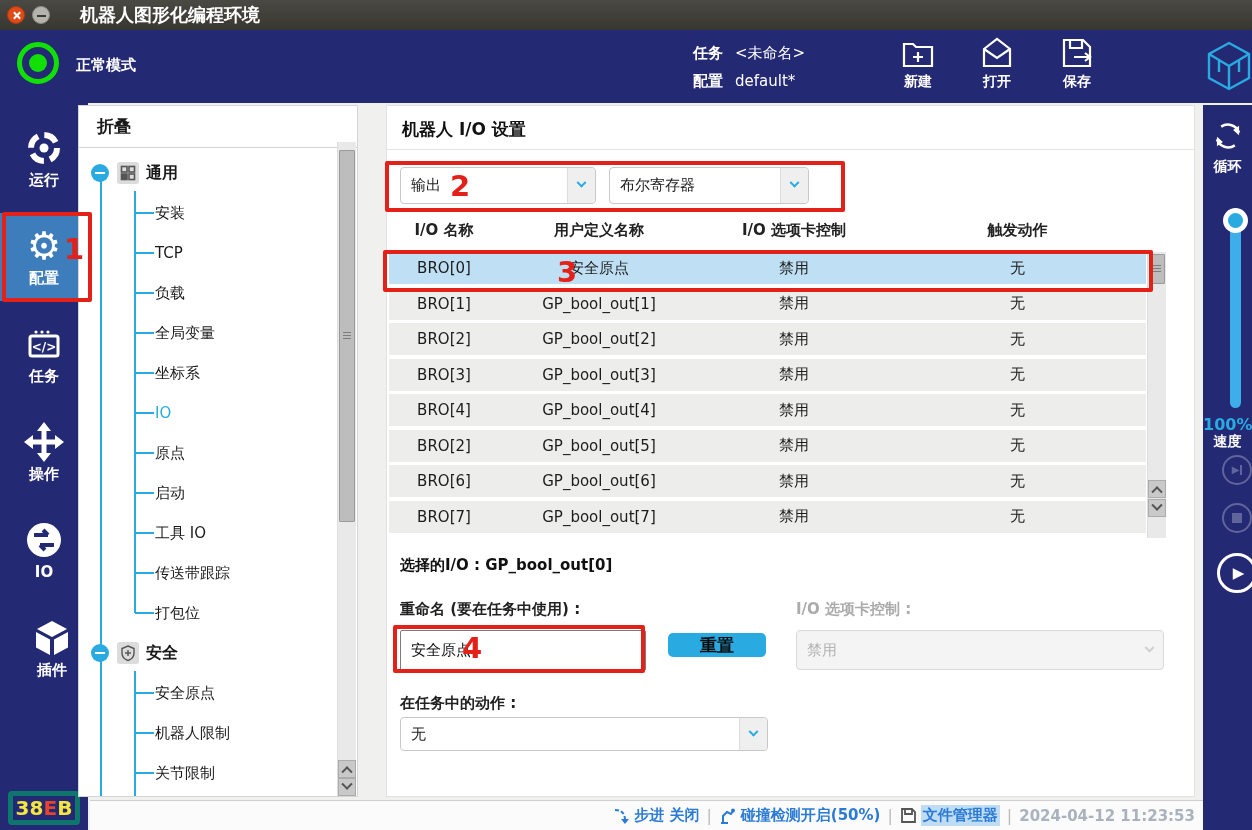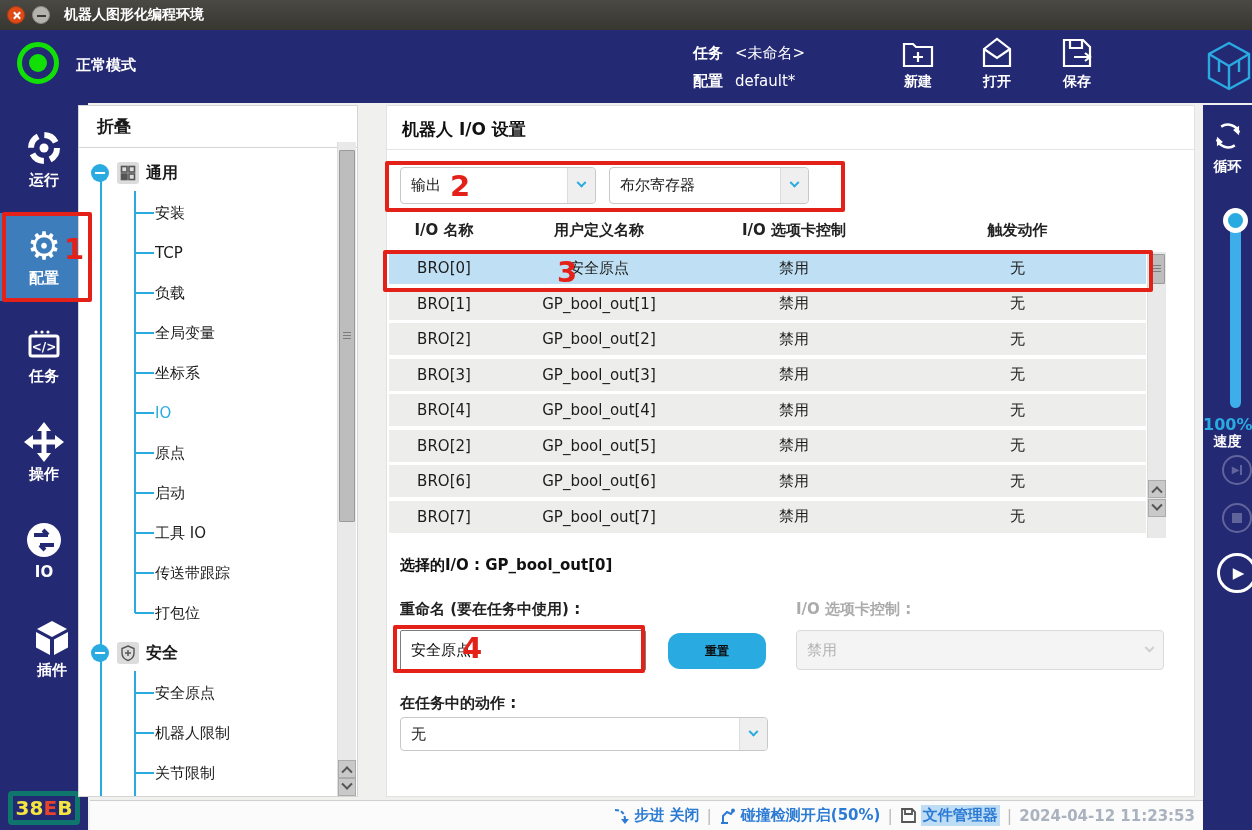--- a/index.html
+++ b/index.html
@@ -8,21 +8,21 @@
 
   
   .titlebar { position:absolute; left:0; top:0; width:1252px; height:30px;
     background:linear-gradient(#4a4944,#37362f); display:flex; align-items:center; }
   .tb-btn { width:18px; height:18px; border-radius:50%; margin-left:7px; position:relative; }
   .tb-close { background:#df4b16; border:1px solid #b23a0e; }
   .tb-close::before, .tb-close::after { content:""; position:absolute; left:8px; top:4px; width:2px; height:9px; background:#fff; }
   .tb-close::before { transform:rotate(45deg); } .tb-close::after { transform:rotate(-45deg); }
   .tb-min { background:#b5b3ad; border:1px solid #8d8b85; }
   .tb-min::before { content:""; position:absolute; left:4px; top:8px; width:9px; height:2px; background:#3a3933; }
-  .tb-title { color:#fff; font-weight:bold; font-size:14px; margin-left:14px; }
+  .tb-title { color:#fff; font-weight:bold; font-size:18px; margin-left:30px; }
 
   
   .header { position:absolute; left:0; top:30px; width:1252px; height:73px; background:#242974; }
   .mode-ind { position:absolute; left:17px; top:12px; width:42px; height:42px; border-radius:50%;
     border:5px solid #12DF06; }
   .mode-ind::before { content:""; position:absolute; left:7px; top:7px; width:18px; height:18px; border-radius:50%; background:#12DF06; }
   .mode-label { position:absolute; left:76px; top:26px; color:#fff; font-weight:bold; font-size:15px; }
   .task-block { position:absolute; left:693px; top:9px; color:#fff; font-size:15px; }
   .task-row { height:28px; display:flex; align-items:center; }
   .task-row b { font-weight:bold; }
@@ -92,22 +92,22 @@
   .tbl-row { width:757px; height:32px; margin-bottom:3.5px; background:#EDEDEC; display:grid;
     grid-template-columns:110px 200px 190px 257px; align-items:center; cursor:pointer; }
   .tbl-row div { text-align:center; font-size:15px; color:#1c1c1c; }
   .tbl-row.selected { background:#BFE0F4; }
 
   .sel-io { position:absolute; left:13px; top:450px; font-size:15px; font-weight:bold; color:#111; }
   .fld-label { position:absolute; font-size:15px; font-weight:bold; color:#222; }
   .fld-label.gray { color:#ABABAB; }
   .rename-input { position:absolute; left:13px; top:524px; width:246px; height:41px; border:1px solid #7d7d7d;
     border-radius:2px; font-size:15px; padding-left:10px; color:#111; font-family:"DejaVu Sans", sans-serif; background:#fff; }
-  .reset-btn { position:absolute; left:281px; top:527px; width:98px; height:36px; background:#29ABE2; border:none;
-    border-radius:12px; font-size:12px; font-weight:bold; color:#0c0c0c; cursor:pointer; font-family:"DejaVu Sans", sans-serif; }
+  .reset-btn { position:absolute; left:281px; top:527px; width:98px; height:24px; background:#29ABE2; border:none;
+    border-radius:5px; font-size:17px; font-weight:bold; color:#0c0c0c; cursor:pointer; font-family:"DejaVu Sans", sans-serif; }
 
   
   .right-rail { position:absolute; left:1203px; top:105px; width:49px; height:725px; background:#242974; color:#fff; }
   .rr-loop { position:absolute; left:0; top:14px; width:49px; text-align:center; }
   .rr-loop .lbl { font-size:14px; font-weight:bold; margin-top:1px; }
   .slider-track { position:absolute; left:27px; top:108px; width:11px; height:195px; background:#3DAEE9; border-radius:6px; }
   .slider-handle { position:absolute; left:20px; top:103px; width:25px; height:25px; border-radius:50%;
     background:#29ABE2; border:5px solid #fff; cursor:pointer; }
   .rr-speedv { position:absolute; left:0; top:310px; width:49px; text-align:center; color:#29ABE2; font-size:16px; font-weight:bold; }
   .rr-speedl { position:absolute; left:0; top:328px; width:49px; text-align:center; color:#fff; font-size:14px; font-weight:bold; }

